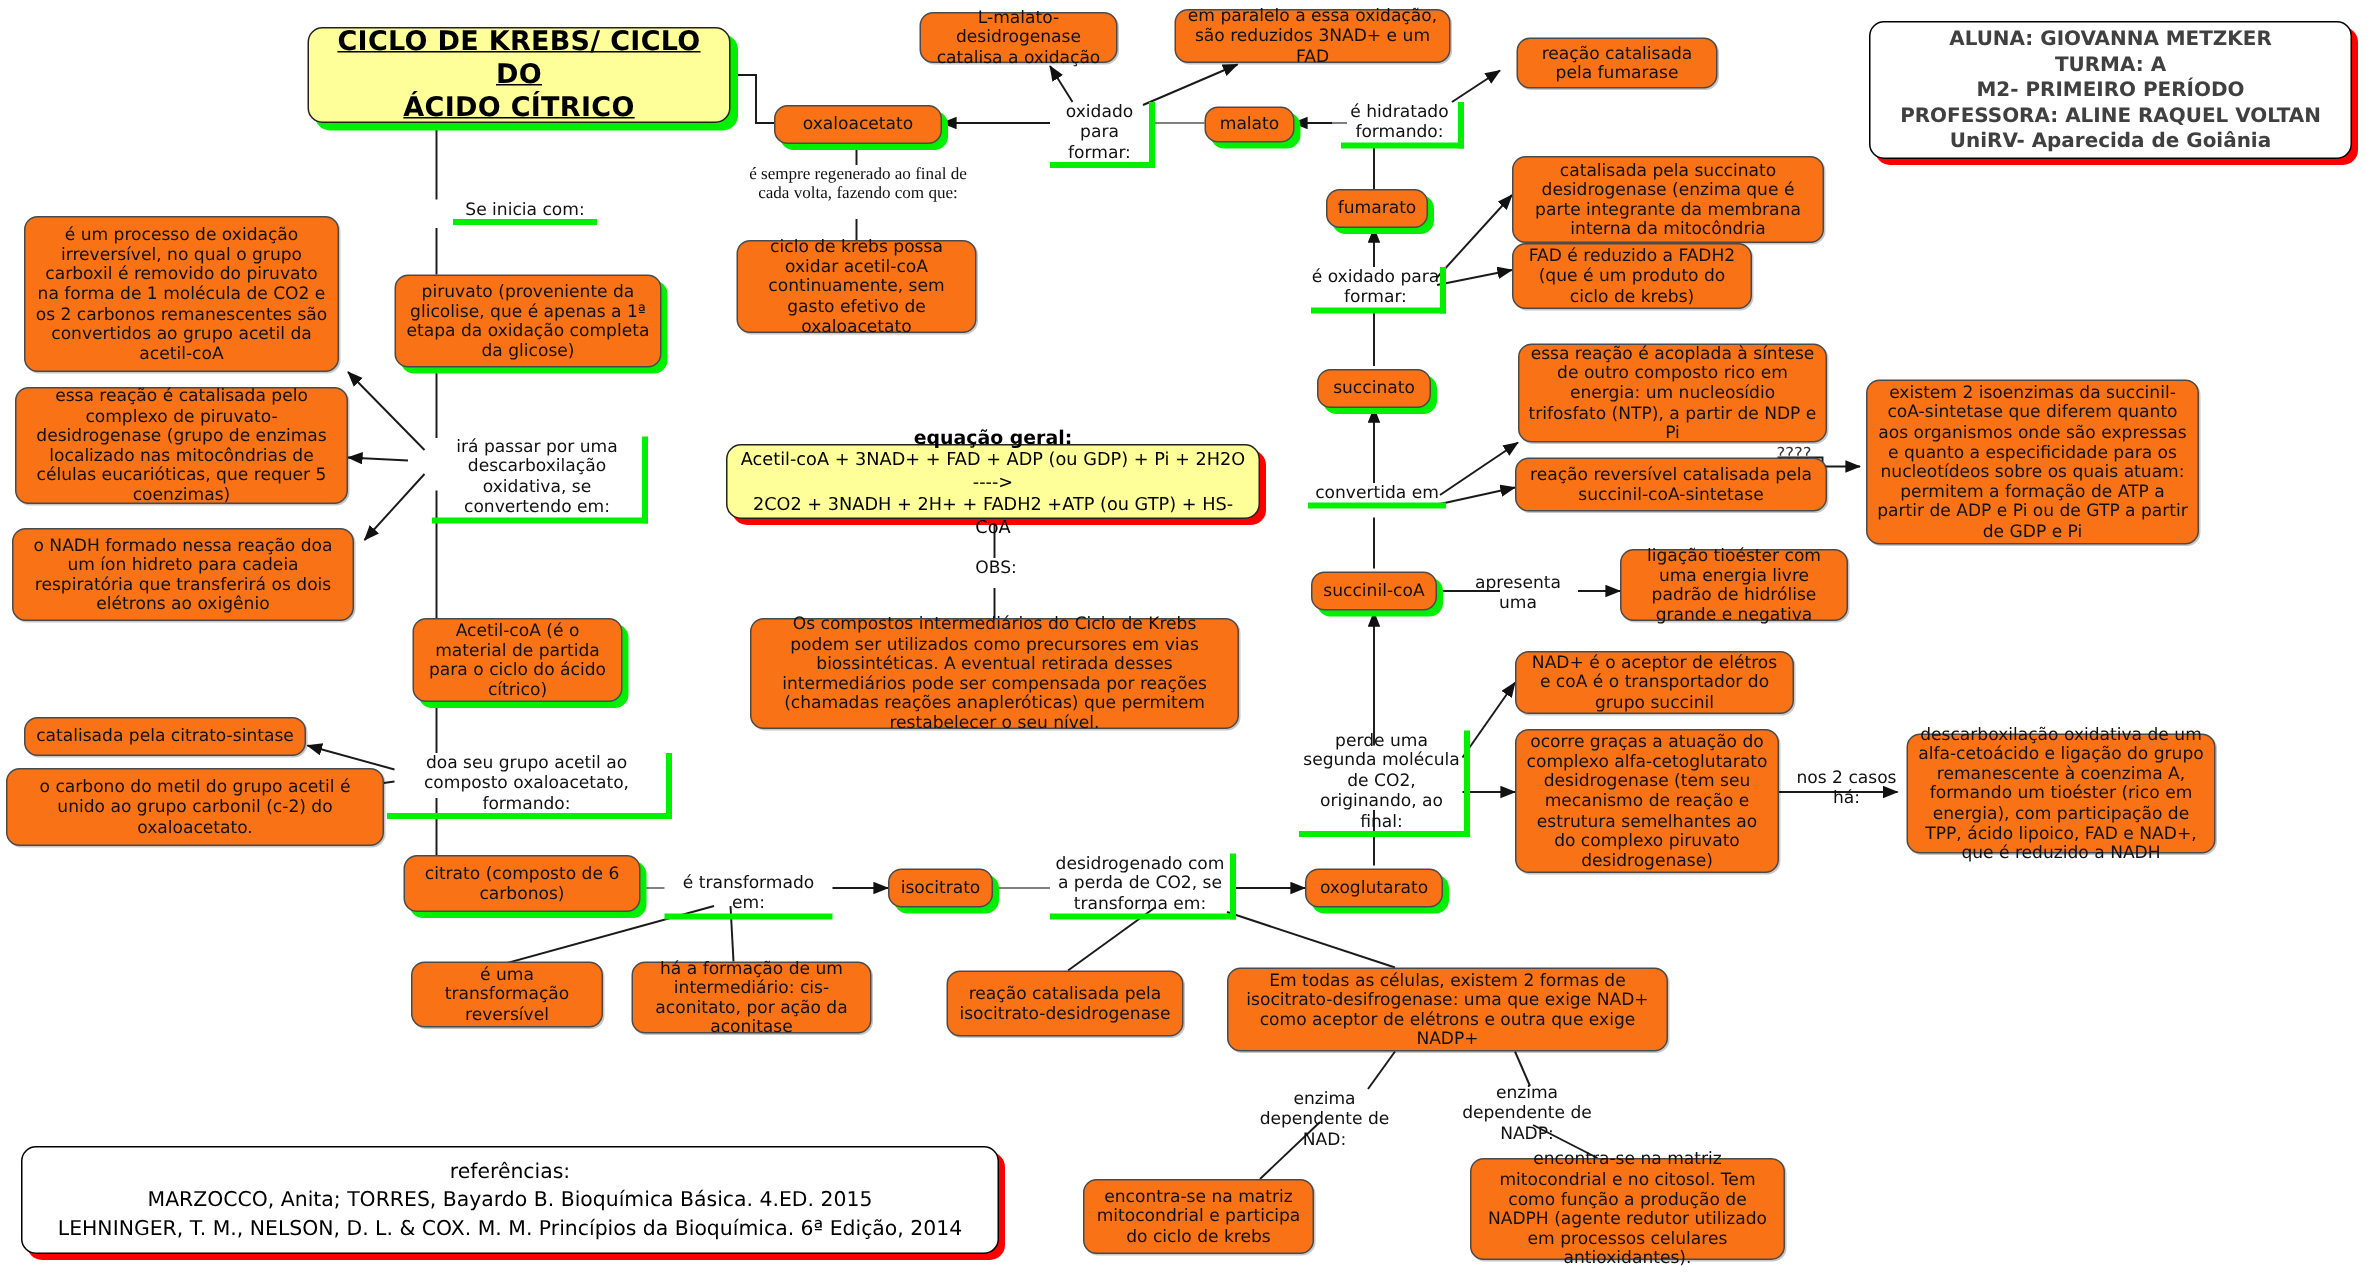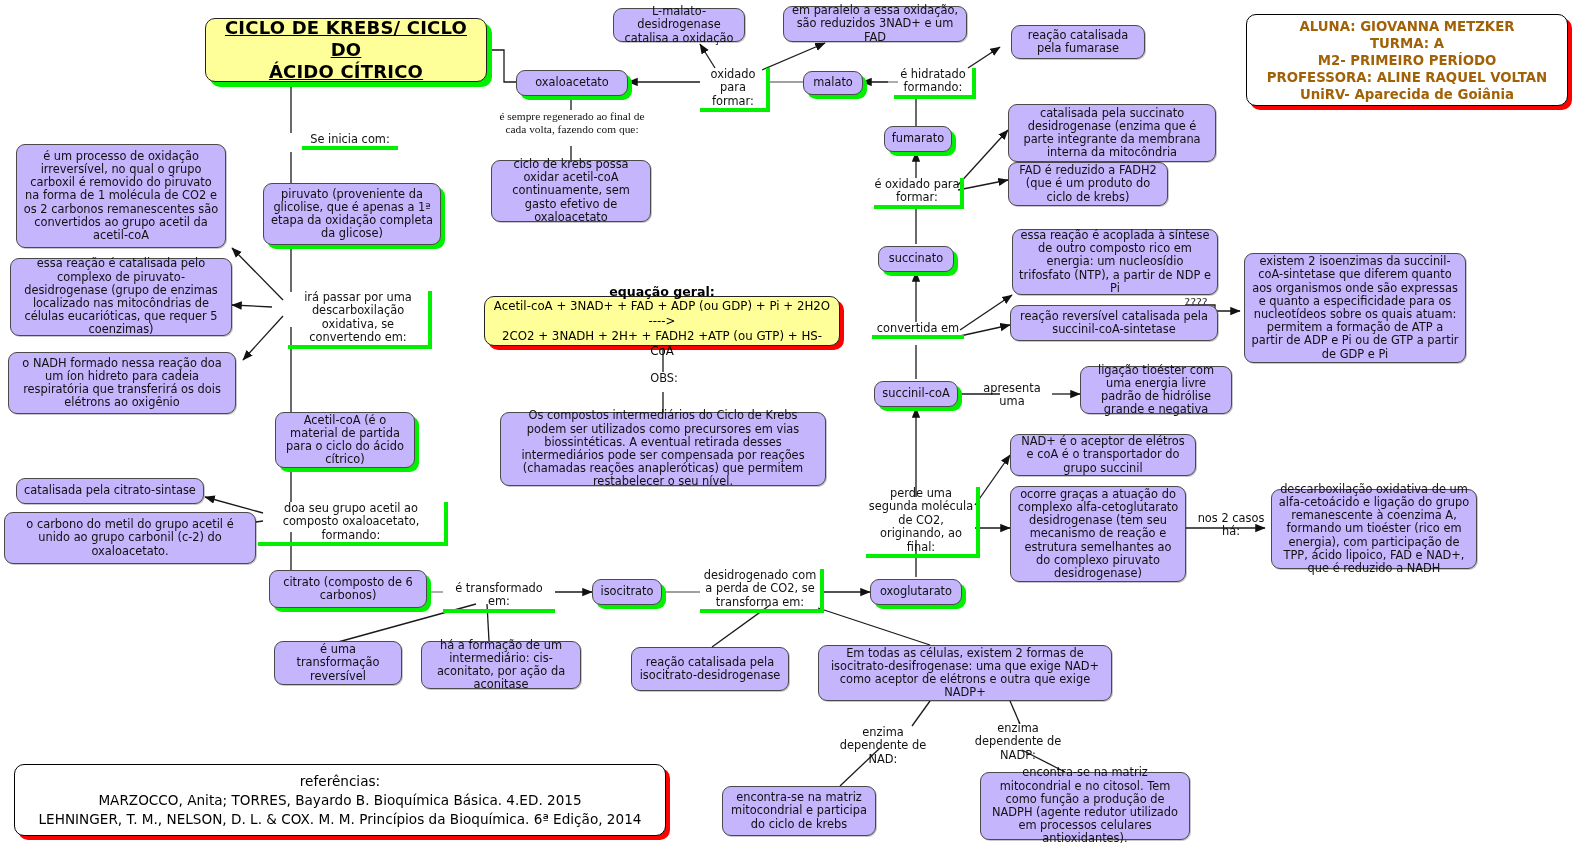--- a/index.html
+++ b/index.html
@@ -3,21 +3,21 @@
 <meta charset="utf-8">
 <style>
   html,body{margin:0;padding:0;background:#ffffff;}
   body{font-family:"DejaVu Sans","Liberation Sans",sans-serif;}
   #canvas{position:relative;width:1582px;height:858px;overflow:hidden;background:#fff;}
 
   
   .node{
     position:absolute;
     box-sizing:border-box;
-    background:#c4b5fd;
+    background:#f97316;
     border:1.4px solid #4a4a4a;
     border-radius:9px;
     color:#111;
     font-size:11.4px;
     line-height:13.2px;
     text-align:center;
     padding:4px 6px;
     display:flex;
     align-items:center;
     justify-content:center;
@@ -77,21 +77,21 @@
     border:1.6px solid #000;
     border-radius:10px;
     text-align:center;
     display:flex;
     flex-direction:column;
     align-items:center;
     justify-content:center;
     padding:5px 8px;
     box-shadow:4px 4px 0 #ff0000;
   }
-  #student-box{color:#a16207;font-weight:bold;font-size:13.3px;line-height:17px;}
+  #student-box{color:#404040;font-weight:bold;font-size:13.3px;line-height:17px;}
   #refs-box{color:#000;font-size:13.6px;line-height:19px;}
 
   #eq-box{font-size:11.8px;line-height:15px;color:#000;}
   #eq-box .eqt{font-weight:bold;font-size:12.6px;}
 
   svg#wires{position:absolute;left:0;top:0;width:1582px;height:858px;pointer-events:none;}
   .w{stroke:#1a1a1a;stroke-width:1.3px;fill:none;}
   .wg{stroke:#808080;stroke-width:1.3px;fill:none;}
 </style>
 </head>

